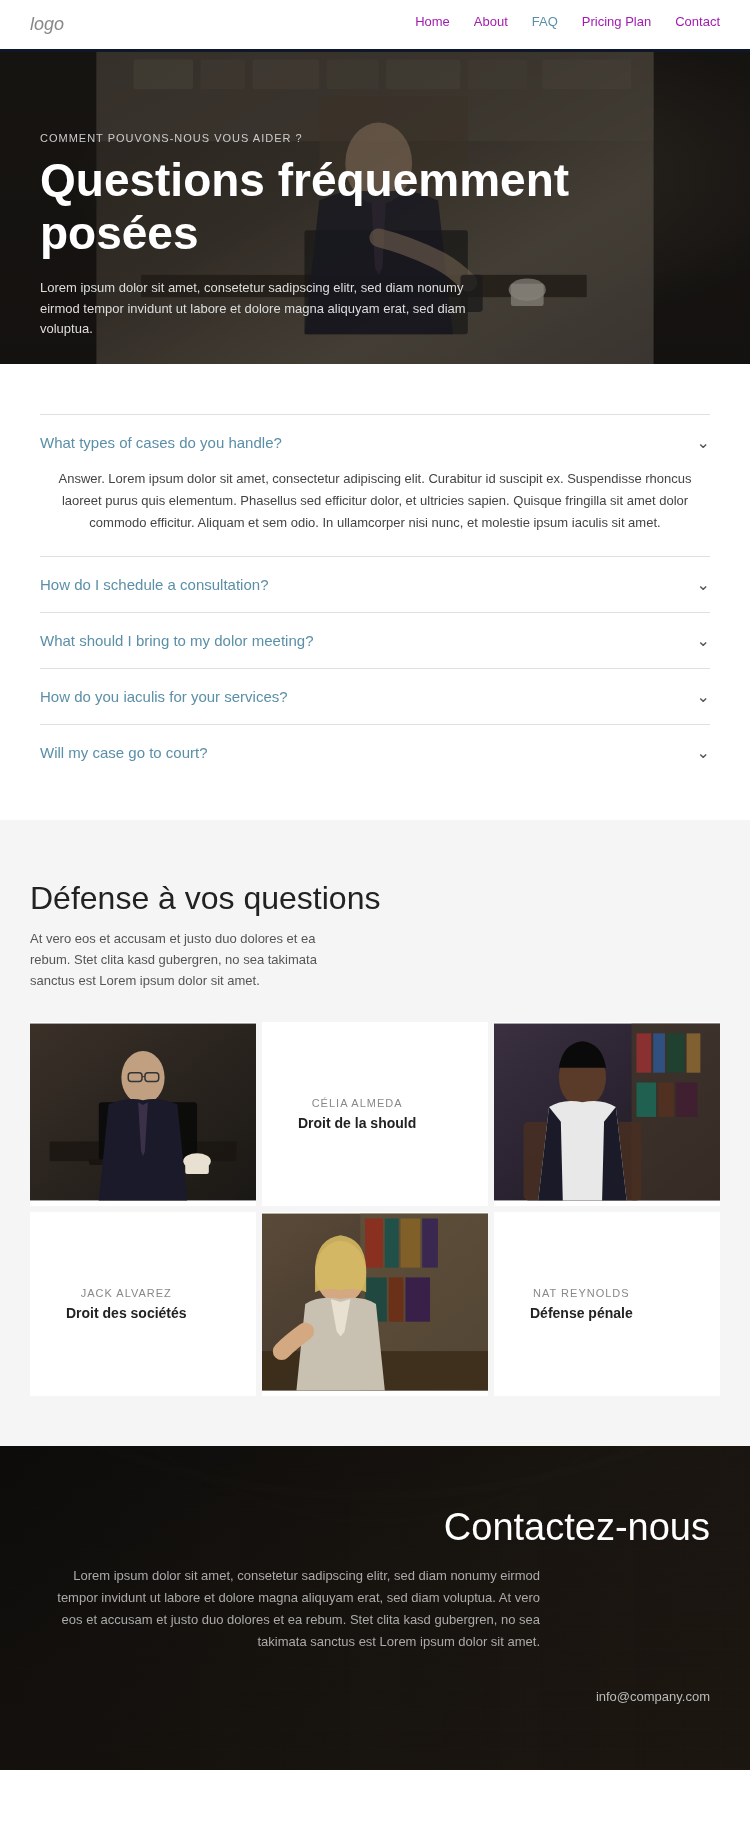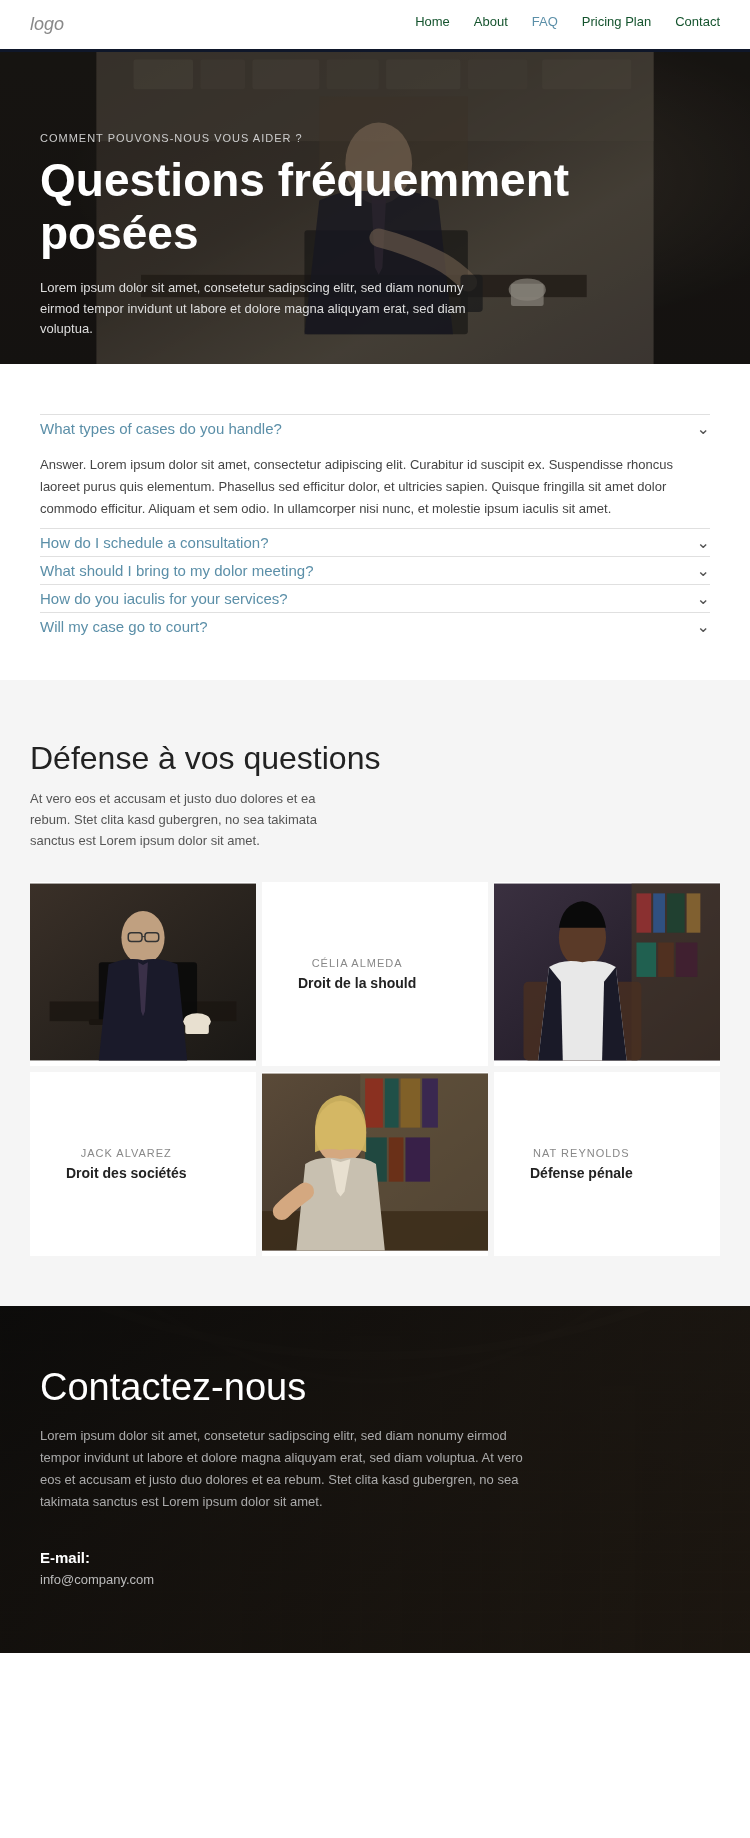--- a/index.html
+++ b/index.html
@@ -6,21 +6,21 @@
     body { font-family: Arial, sans-serif; background: #fff; width: 750px; }
 
     
     nav {
       display: flex; align-items: flex-start; justify-content: space-between;
       padding: 14px 30px; background: #fff; border-bottom: 3px solid #0f172a;
     }
     .logo { font-size: 18px; color: #888; font-style: italic; }
     .nav-links { display: flex; gap: 24px; }
     .nav-links a {
-      text-decoration: none; font-size: 13px; color: #14532d;
+      text-decoration: none; font-size: 13px; color: #a21caf;
     }
     .nav-links a.active { color: #5b8fa8; }
 
     
     .hero {
       position: relative; height: 312px; overflow: hidden;
       background: #000000;
     }
     
     .hero-photo {
@@ -50,21 +50,21 @@
       border: 1px solid rgba(255,255,255,0.5); border-radius: 25px;
       color: #fff; font-size: 13px; cursor: pointer; text-decoration: none;
       backdrop-filter: blur(4px);
     }
 
     
     .faq-section {
       padding: 50px 40px 40px; background: #fff;
     }
     .faq-item {
-      border-top: 1px solid #e0e0e0; padding: 4px 0;
+      border-top: 1px solid #e0e0e0; padding: 18px 0; text-align: center;
     }
     .faq-question {
       display: flex; justify-content: space-between; align-items: center;
       cursor: pointer;
     }
     .faq-question-text {
       font-size: 15px; color: #5b8fa8; font-weight: 400;
     }
     .faq-chevron {
       color: #555; font-size: 16px;
@@ -116,21 +116,21 @@
         linear-gradient(135deg, rgba(10,10,10,0.85) 0%, rgba(30,25,20,0.7) 100%);
     }
     
     .contact-photo-bg {
       position: absolute; top: 0; left: 0; width: 100%; height: 100%;
       background: 
         repeating-linear-gradient(0deg, rgba(60,50,30,0.15) 0px, rgba(60,50,30,0.15) 2px, transparent 2px, transparent 20px),
         repeating-linear-gradient(90deg, rgba(60,50,30,0.1) 0px, rgba(60,50,30,0.1) 2px, transparent 2px, transparent 40px),
         linear-gradient(160deg, #1a1510 0%, #2a2015 40%, #151008 100%);
     }
-    .contact-content { position: relative; z-index: 2; }
+    .contact-content { position: relative; z-index: 2; text-align: right; }
     .contact-title {
       font-size: 38px; color: #fff; font-weight: 400; margin-bottom: 16px;
     }
     .contact-desc {
       font-size: 13px; color: #aaa; line-height: 1.7; max-width: 500px; margin-bottom: 36px;
     }
     .contact-label {
       font-size: 15px; color: #fff; font-weight: 700; margin-bottom: 6px;
     }
     .contact-value {
@@ -390,17 +390,16 @@
       <rect x="600" y="80" width="35" height="300" fill="#2a2010" opacity="0.5"></rect>
 
       <path d="M100 0 Q375 100 650 0" fill="none" stroke="#3a3020" stroke-width="8" opacity="0.6"></path>
       <path d="M150 0 Q375 150 600 0" fill="none" stroke="#3a3020" stroke-width="5" opacity="0.4"></path>
     </svg>
   </div>
   <div class="contact-bg"></div>
   <div class="contact-content">
     <h2 class="contact-title">Contactez-nous</h2>
     <p class="contact-desc">Lorem ipsum dolor sit amet, consetetur sadipscing elitr, sed diam nonumy eirmod tempor invidunt ut labore et dolore magna aliquyam erat, sed diam voluptua. At vero eos et accusam et justo duo dolores et ea rebum. Stet clita kasd gubergren, no sea takimata sanctus est Lorem ipsum dolor sit amet.</p>
-    <div class="contact-label">E-mail:</div>
     <div class="contact-value">info@company.com</div>
 
   </div>
 </section>
 
 </body></html>

